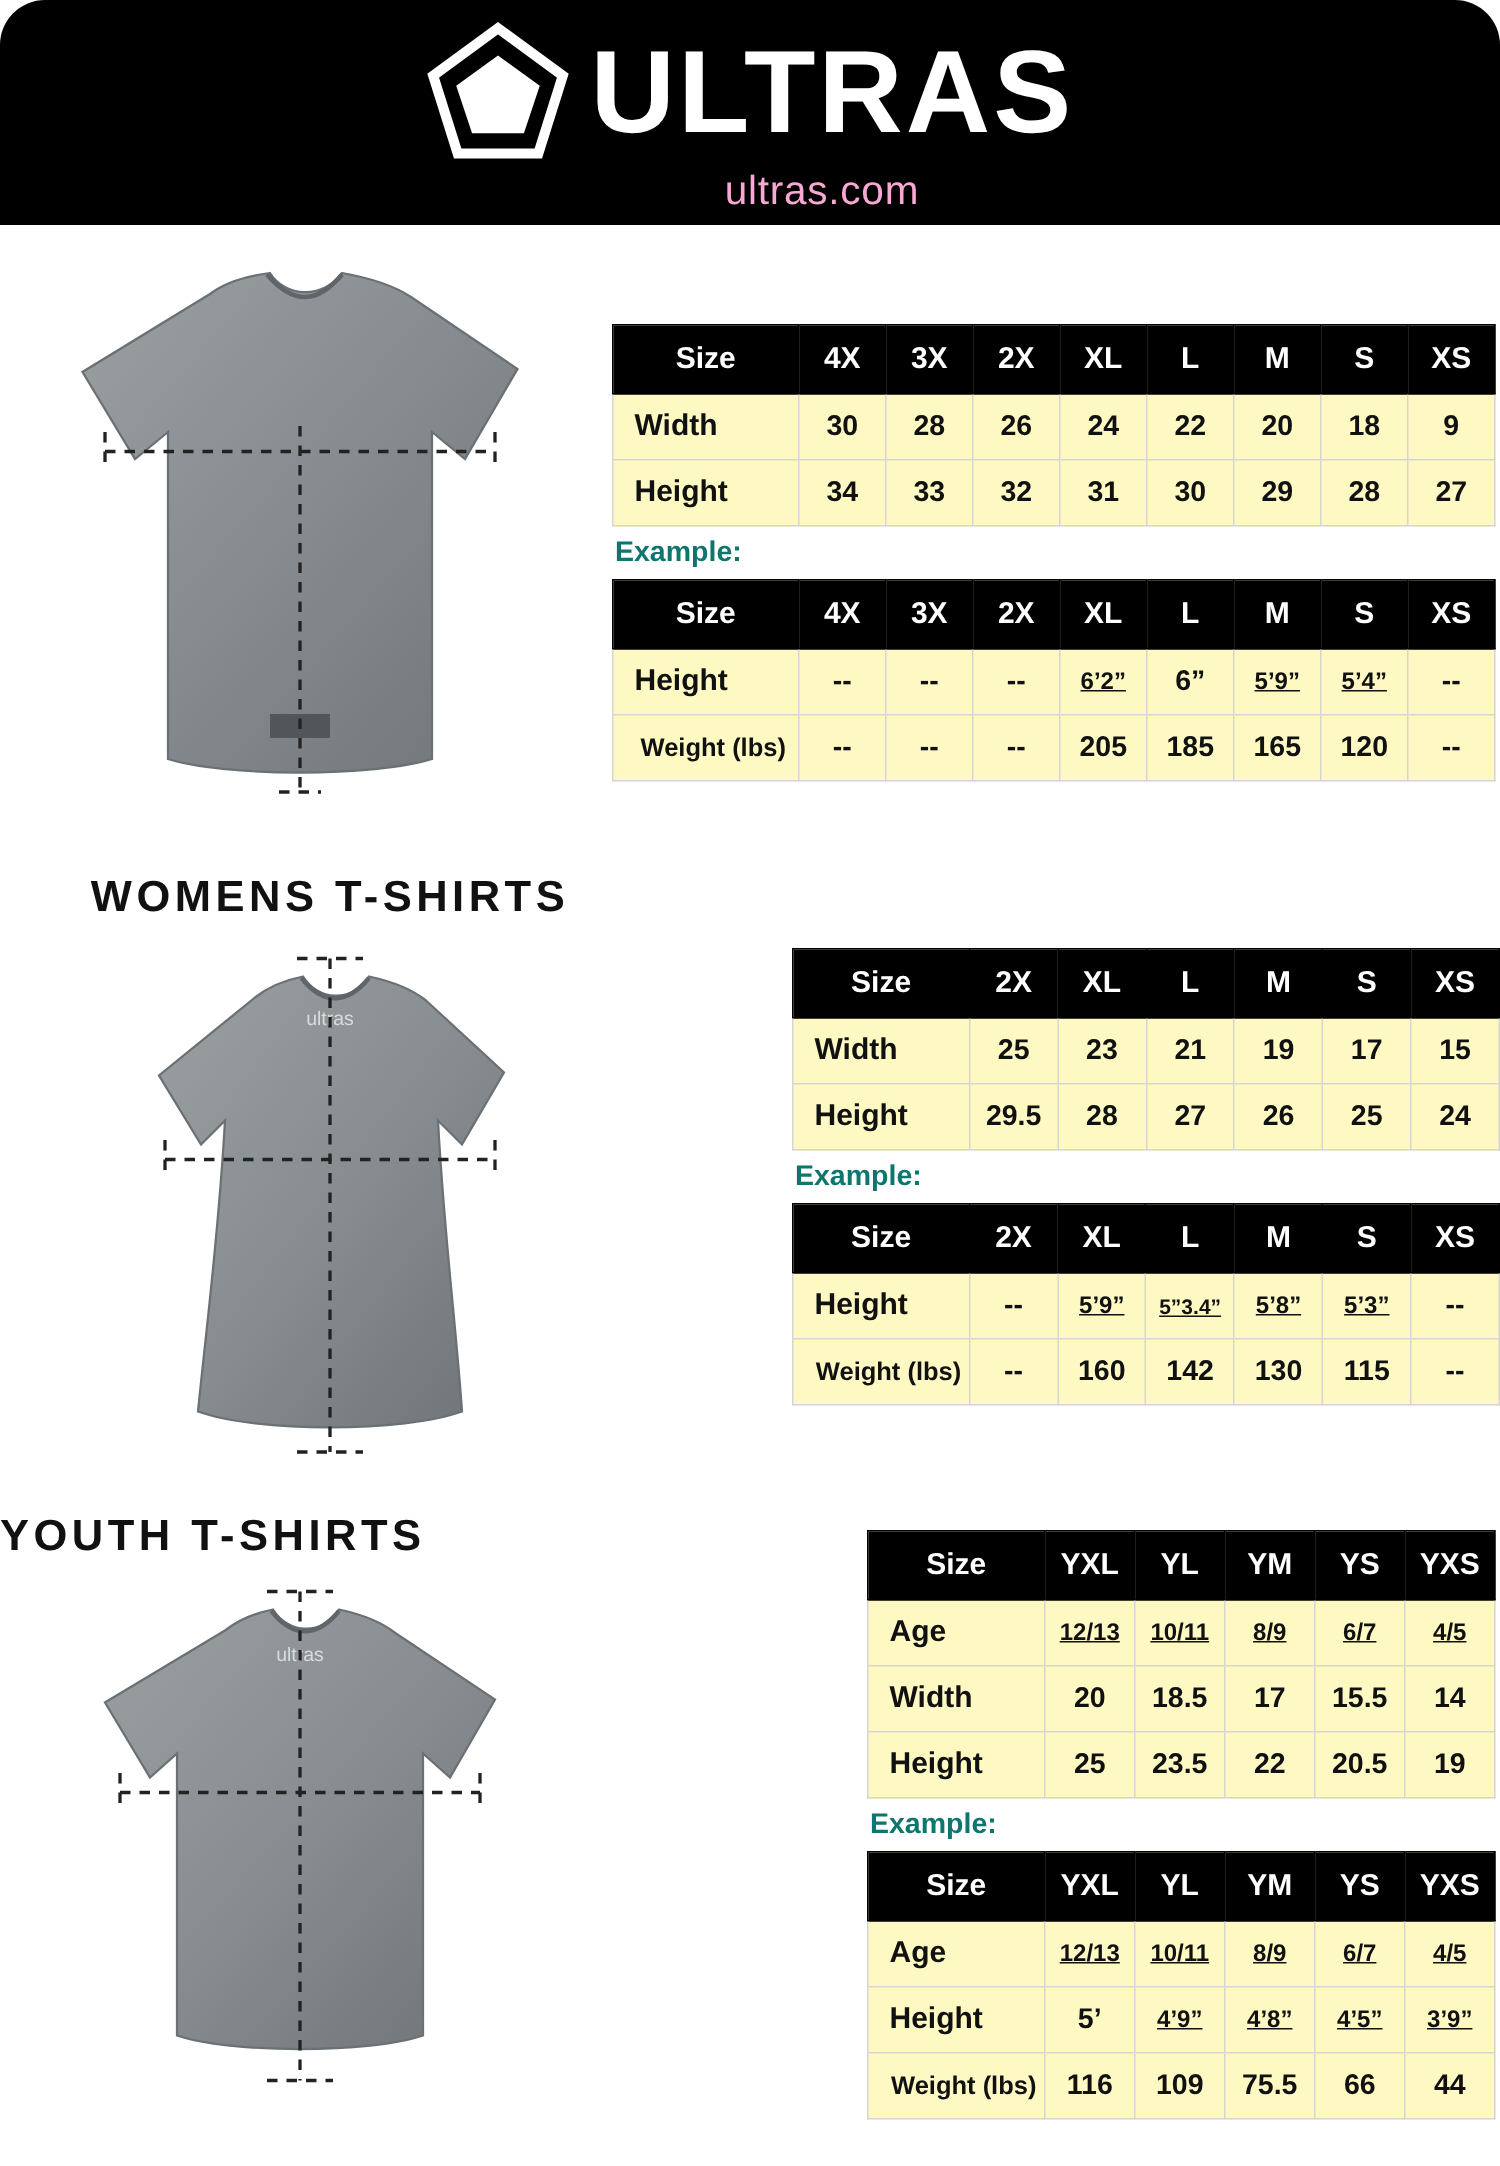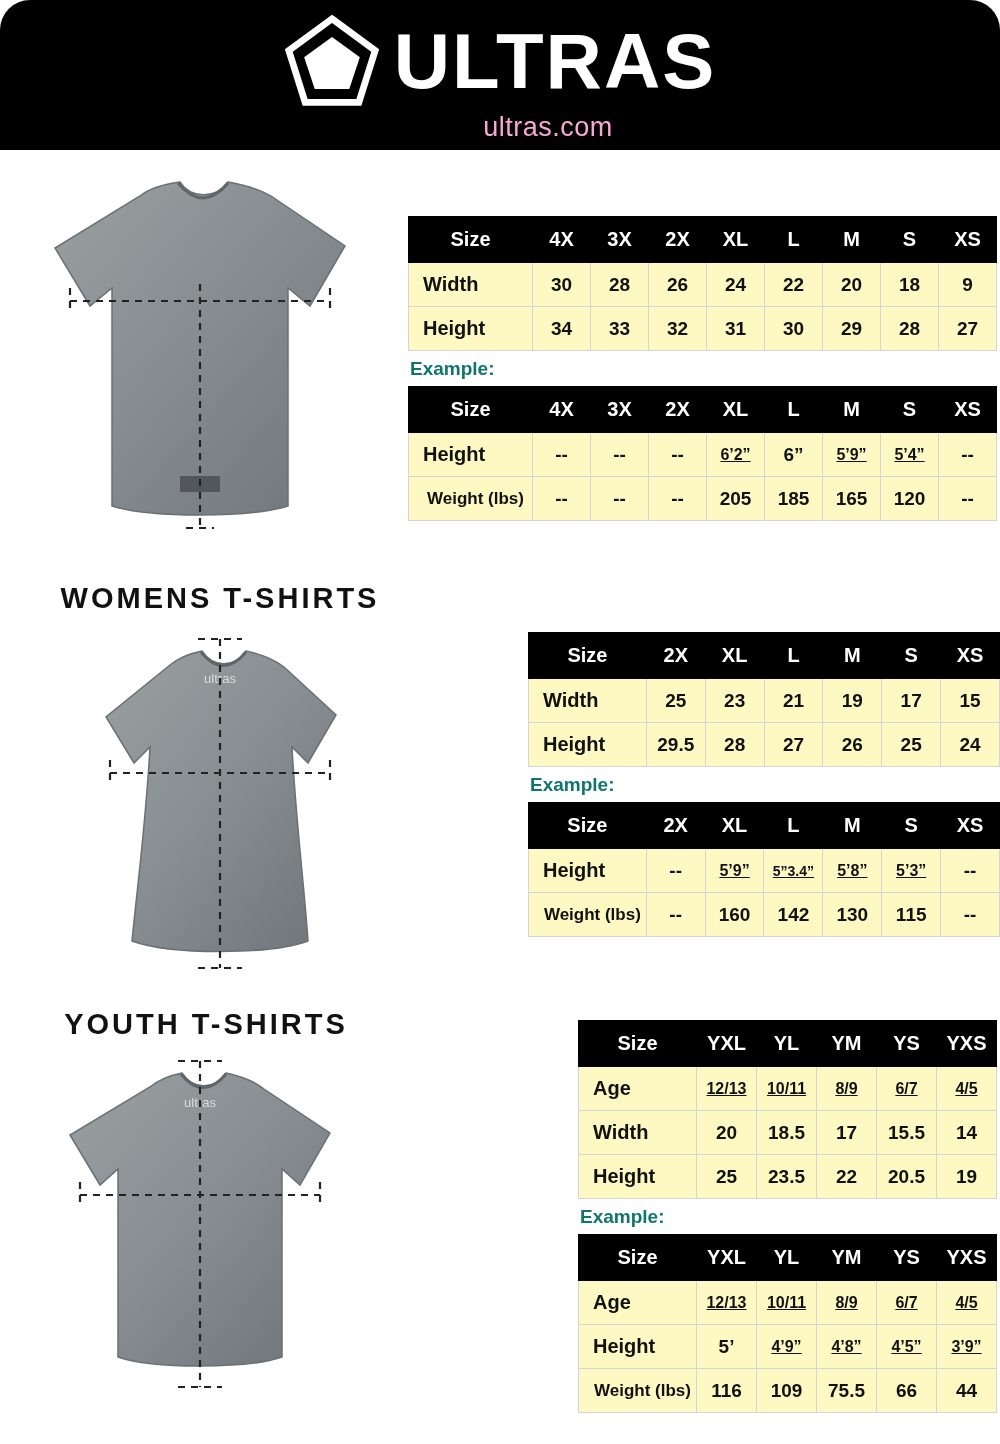--- a/index.html
+++ b/index.html
@@ -345,21 +345,21 @@
           <td>142</td>
           <td>130</td>
           <td>115</td>
           <td>--</td>
         </tr>
       </tbody>
     </table>
   </div>
 
   <div class="section" style="left:0; top:1008px; width:400px;">
-    <div class="sec-title" style="text-align:center;margin-left:12px;">YOUTH  T-SHIRTS</div>
+    <div class="sec-title" style="text-align:left;">YOUTH  T-SHIRTS</div>
     <div class="shirt-wrap" style="margin-top:10px;">
       <svg class="shirt-svg" width="400" height="350" viewBox="0 0 400 350">
         <defs>
           <linearGradient id="gy" x1="0" y1="0" x2="1" y2="1">
             <stop offset="0%" stop-color="#9aa0a2"></stop>
             <stop offset="50%" stop-color="#878d90"></stop>
             <stop offset="100%" stop-color="#6d7376"></stop>
           </linearGradient>
         </defs>
         <path d="M150 36 C160 28 172 24 182 22 C192 38 214 40 226 22 C240 25 254 30 264 38

